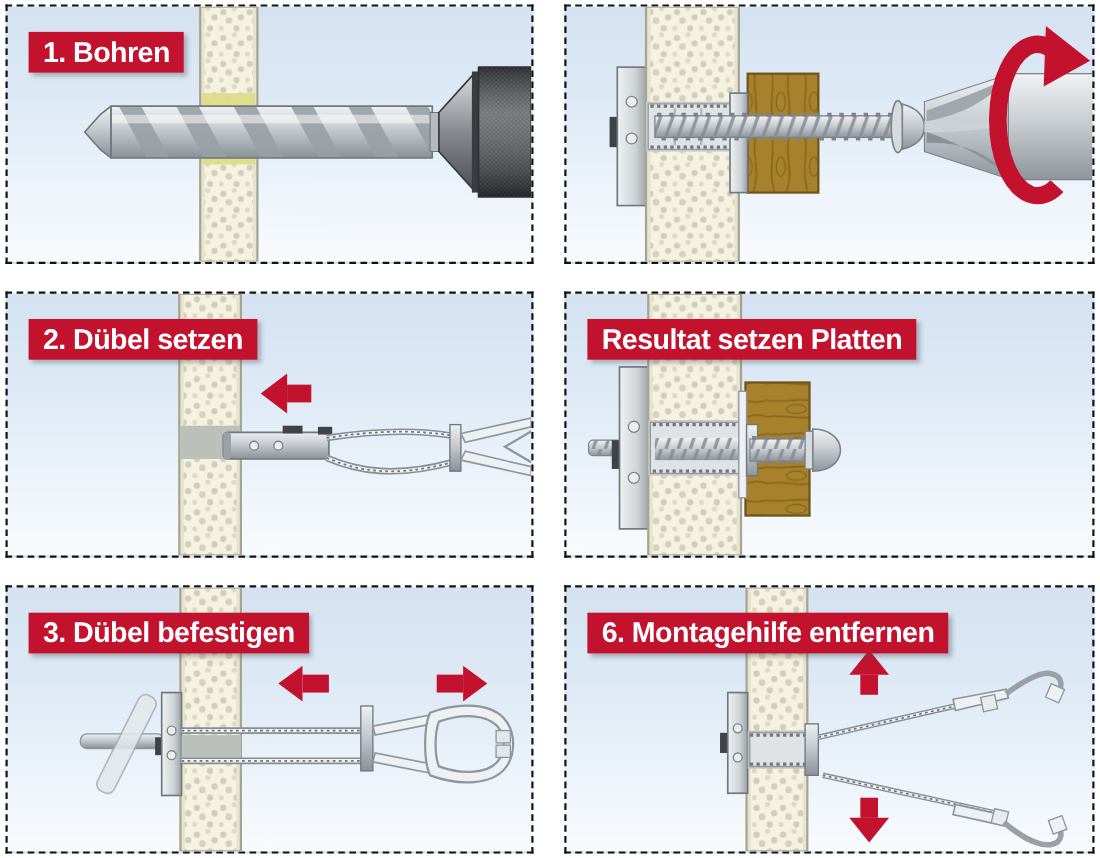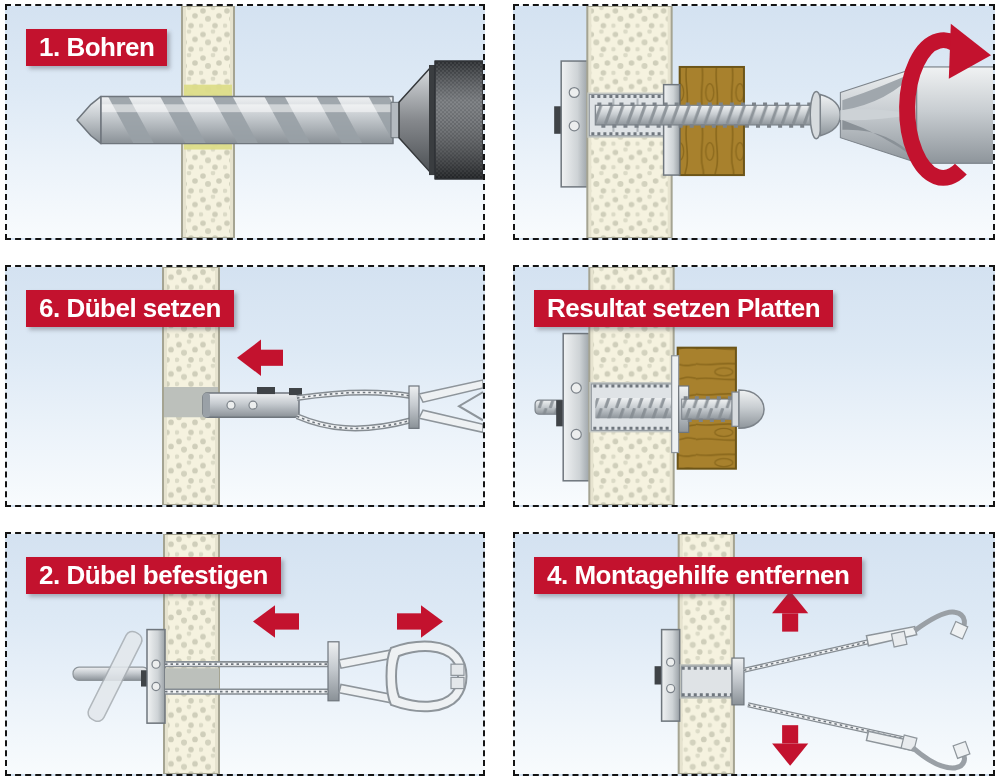--- a/index.html
+++ b/index.html
@@ -209,21 +209,21 @@
         <path d="M290,148 C318,160 352,166 404,152" stroke="#f0f2f4" stroke-width="3"></path>
         <path d="M290,148 C318,160 352,166 404,152" stroke="#6f767d" stroke-width="1.6" stroke-dasharray="2.5 3"></path>
       </g>
       <g>
         <rect x="402" y="118" width="10" height="42" fill="url(#met2)" stroke="#6f767d" stroke-width="1.2"></rect>
         <polygon points="412,126 476,112 476,120 416,134" fill="#eef1f3" stroke="#8e959b" stroke-width="1.5"></polygon>
         <polygon points="412,150 476,164 476,156 416,142" fill="#eef1f3" stroke="#8e959b" stroke-width="1.5"></polygon>
         <path d="M476,124 L452,138 L476,152" stroke="#8e959b" stroke-width="2" fill="none"></path>
       </g>
     </svg>
-    <div class="banner">6. Dübel setzen</div>
+    <div class="banner">2. Dübel setzen</div>
   </section>
 
   <section class="panel">
     <svg class="illu" viewBox="0 0 476 236" preserveAspectRatio="none">
       <defs>
         <pattern id="dots6" width="24" height="24" patternUnits="userSpaceOnUse">
           <rect width="24" height="24" fill="#f5f2df"></rect>
           <circle cx="4" cy="5" r="2.8" fill="#cfceba"></circle>
             <circle cx="14" cy="2" r="2.3" fill="#dbdac6"></circle>
           <circle cx="20" cy="10" r="2.8" fill="#cfceba"></circle>
@@ -347,21 +347,21 @@
       </g>
       <g>
         <polygon points="246,86 268,70 268,102" fill="#c3122e"></polygon>
         <rect x="268" y="78" width="24" height="16" fill="#c3122e"></rect>
       </g>
       <g>
         <polygon points="436,86 414,70 414,102" fill="#c3122e"></polygon>
         <rect x="390" y="78" width="24" height="16" fill="#c3122e"></rect>
       </g>
     </svg>
-    <div class="banner">2. Dübel befestigen</div>
+    <div class="banner">3. Dübel befestigen</div>
   </section>
 
   <section class="panel">
     <svg class="illu" viewBox="0 0 476 236" preserveAspectRatio="none">
       <defs>
         <pattern id="dots4" width="24" height="24" patternUnits="userSpaceOnUse">
           <rect width="24" height="24" fill="#f5f2df"></rect>
           <circle cx="4" cy="5" r="2.8" fill="#cfceba"></circle>
             <circle cx="14" cy="2" r="2.3" fill="#dbdac6"></circle>
           <circle cx="20" cy="10" r="2.8" fill="#cfceba"></circle>
@@ -419,16 +419,16 @@
       </g>
       <g>
         <polygon points="274,56 256,78 292,78" fill="#c3122e"></polygon>
         <rect x="266" y="78" width="16" height="18" fill="#c3122e"></rect>
       </g>
       <g>
         <polygon points="274,228 256,206 292,206" fill="#c3122e"></polygon>
         <rect x="266" y="188" width="16" height="18" fill="#c3122e"></rect>
       </g>
     </svg>
-    <div class="banner">4. Montagehilfe entfernen</div>
+    <div class="banner">6. Montagehilfe entfernen</div>
   </section>
 
 </div>
 
 </body></html>

